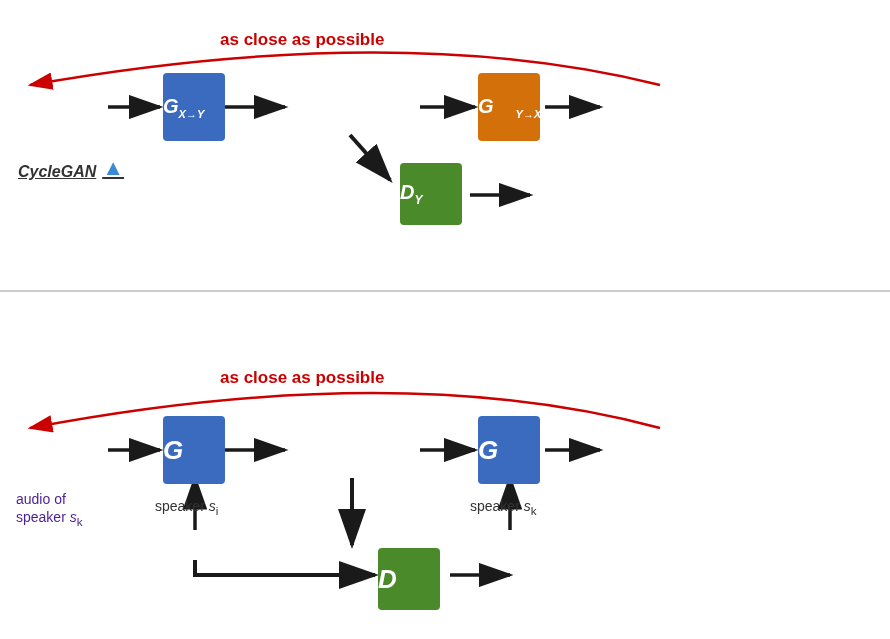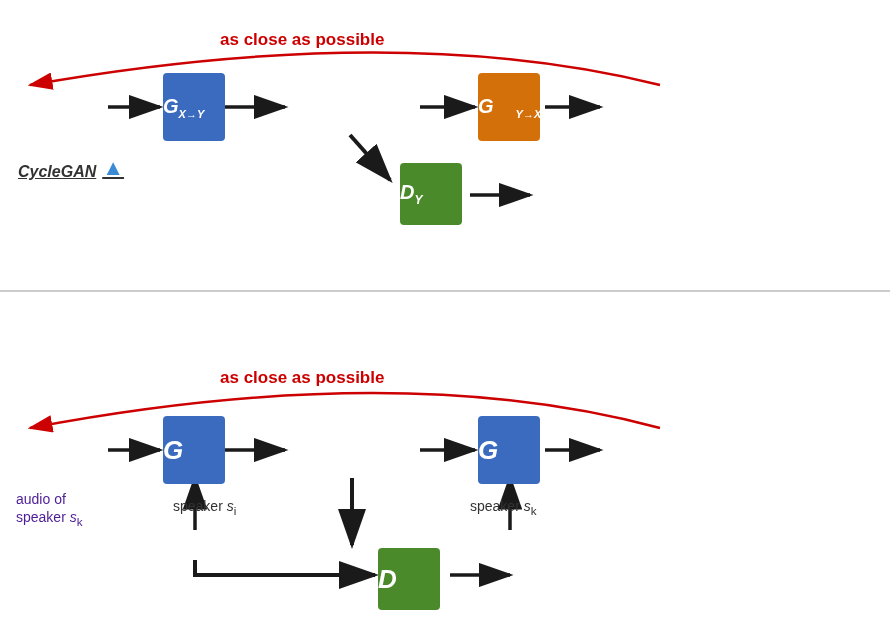--- a/index.html
+++ b/index.html
@@ -203,21 +203,21 @@
   <div class="fm-abs" style="left:603px; top:420px; height:58px;">
     <div class="bar" style="height:58px; background:#b0c8e8;"></div>
     <div class="bar" style="height:52px; background:#b0c8e8;"></div>
     <div class="bar" style="height:56px; background:#b0c8e8;"></div>
     <div class="bar" style="height:58px; background:#b0c8e8;"></div>
     <div class="bar" style="height:50px; background:#b0c8e8;"></div>
     <div class="bar" style="height:55px; background:#b0c8e8;"></div>
     <div class="bar" style="height:58px; background:#b0c8e8;"></div>
   </div>
 
-  <div style="position:absolute; left:155px; top:498px; font-size:14px; color:#333;margin-left:18px;">
+  <div style="position:absolute; left:155px; top:498px; font-size:14px; color:#333;">
     speaker <i>s</i><sub>i</sub>
   </div>
 
   <div style="position:absolute; left:470px; top:498px; font-size:14px; color:#333;">
     speaker <i>s</i><sub>k</sub>
   </div>
 
   <div class="box-abs green-disc" style="left:378px; top:548px; width:62px; height:62px; font-size:26px; background:#4a8a2a;">
     <i>D</i>
   </div>

